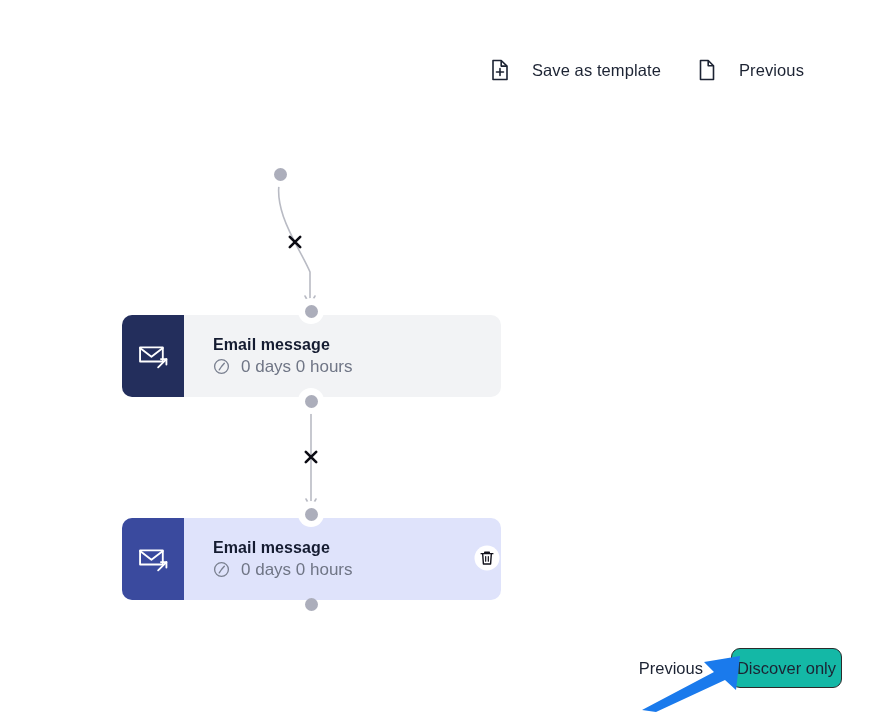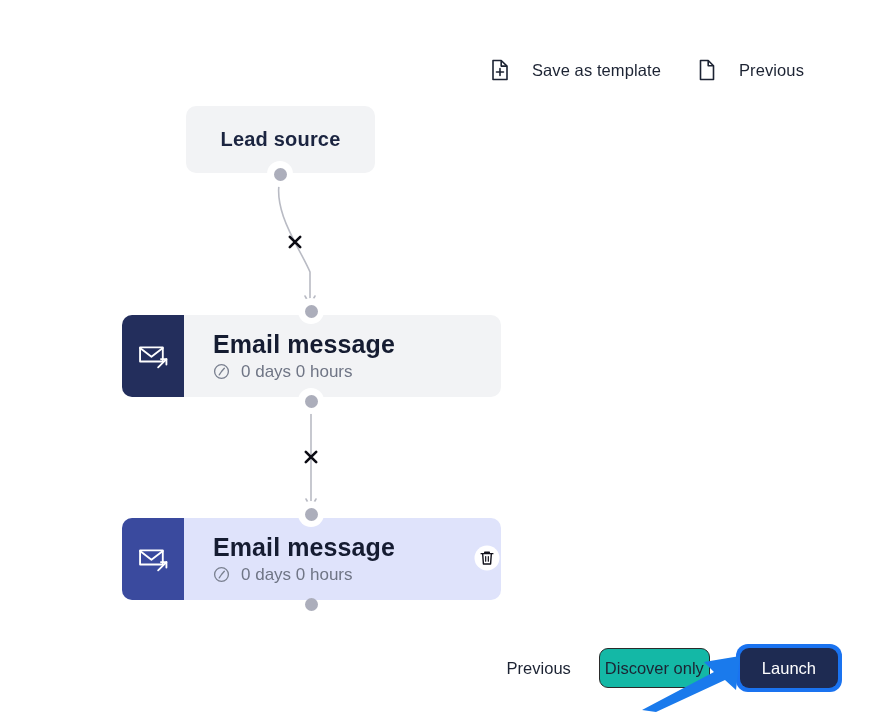--- a/index.html
+++ b/index.html
@@ -111,21 +111,21 @@
 
   .node-body {
     flex: 1 1 auto;
     padding-left: 29px;
     display: flex;
     flex-direction: column;
     justify-content: center;
     gap: 3px;
   }
   .node-title {
-    font-size: 25px;
+    font-size: 16px;
     font-weight: bold;
     color: #151c31;
     letter-spacing: .1px;
     line-height: 1.15;
   }
   .node-sub {
     display: flex;
     align-items: center;
     gap: 11px;
     font-size: 17px;
@@ -281,23 +281,20 @@
 
   <svg class="edges">
 
     <path d="M280 178 C 272 212, 300 248, 310 272 L 310 300" stroke="#b9bbc4" stroke-width="1.6" fill="none"></path>
     <path d="M305 296 L310 305 L315 296" stroke="#b9bbc4" stroke-width="1.6" fill="none" stroke-linecap="round" stroke-linejoin="round"></path>
 
     <path d="M311 406 L311 504" stroke="#b9bbc4" stroke-width="1.6" fill="none"></path>
     <path d="M306 499 L311 508 L316 499" stroke="#b9bbc4" stroke-width="1.6" fill="none" stroke-linecap="round" stroke-linejoin="round"></path>
   </svg>
 
-  <div class="node node-start">
-    <span class="start-label">Lead source</span>
-  </div>
   <div class="handle" style="left:280px; top:174px;">
     <i></i>
   </div>
 
   <div class="edge-x" style="left:295px; top:242px;">
     <svg viewBox="0 0 16 16" width="16" height="16">
       <path d="M2.8 2.8 L13.2 13.2 M13.2 2.8 L2.8 13.2" stroke="#0c0c14" stroke-width="2.6" stroke-linecap="round"></path>
     </svg>
   </div>
 
@@ -368,20 +365,17 @@
       <path d="M4.4 4.4 5.2 15.3h7.6l.8-10.9" stroke="#13131c" stroke-width="1.5" stroke-linejoin="round"></path>
       <path d="M7.6 7.4v5M10.4 7.4v5" stroke="#13131c" stroke-width="1.3" stroke-linecap="round"></path>
     </svg>
   </div>
 
 </div>
 
 <div class="footer">
   <button class="btn-link">Previous</button>
   <button class="btn-outline">Discover only</button>
-  <span class="launch-wrap">
-    <button class="btn-primary">Launch</button>
-  </span>
 </div>
 
 <svg class="annotation" viewBox="0 0 130 62">
   <path d="M2 60 L74 22 L64 12 L100 6 L96 40 L85 30 L16 62 Z" fill="#1a7aec"></path>
 </svg>
 
 </body></html>

